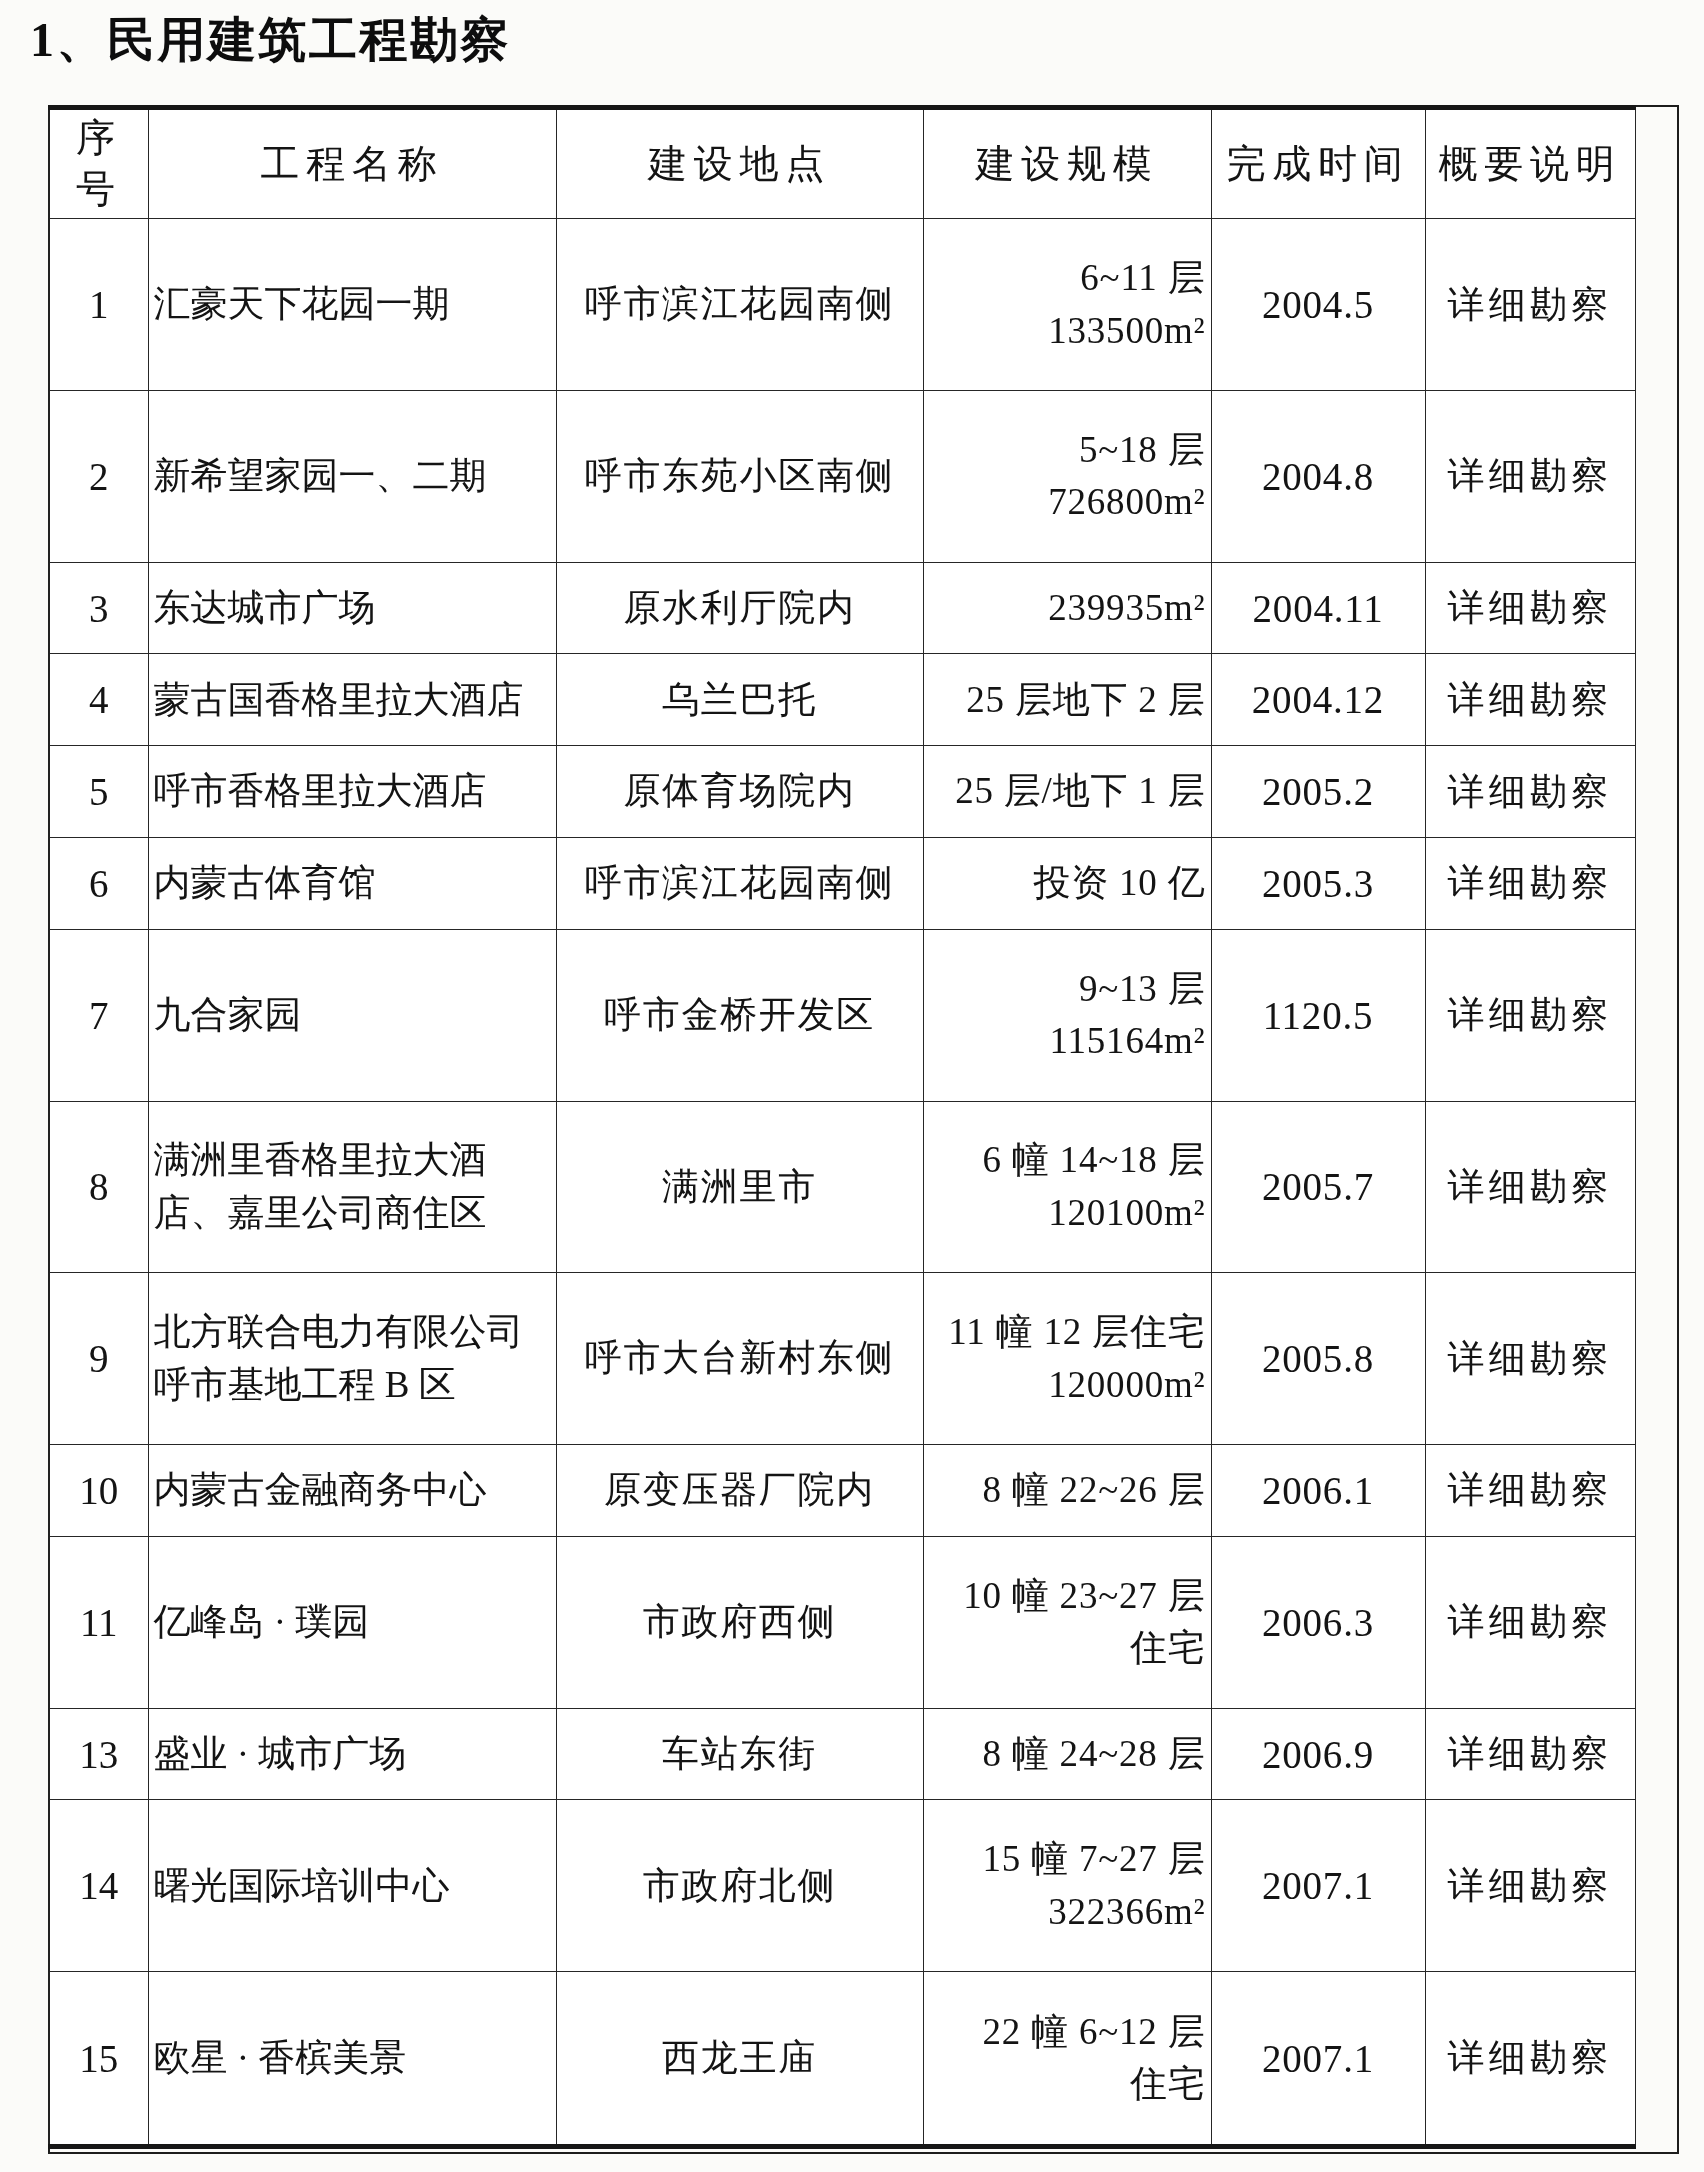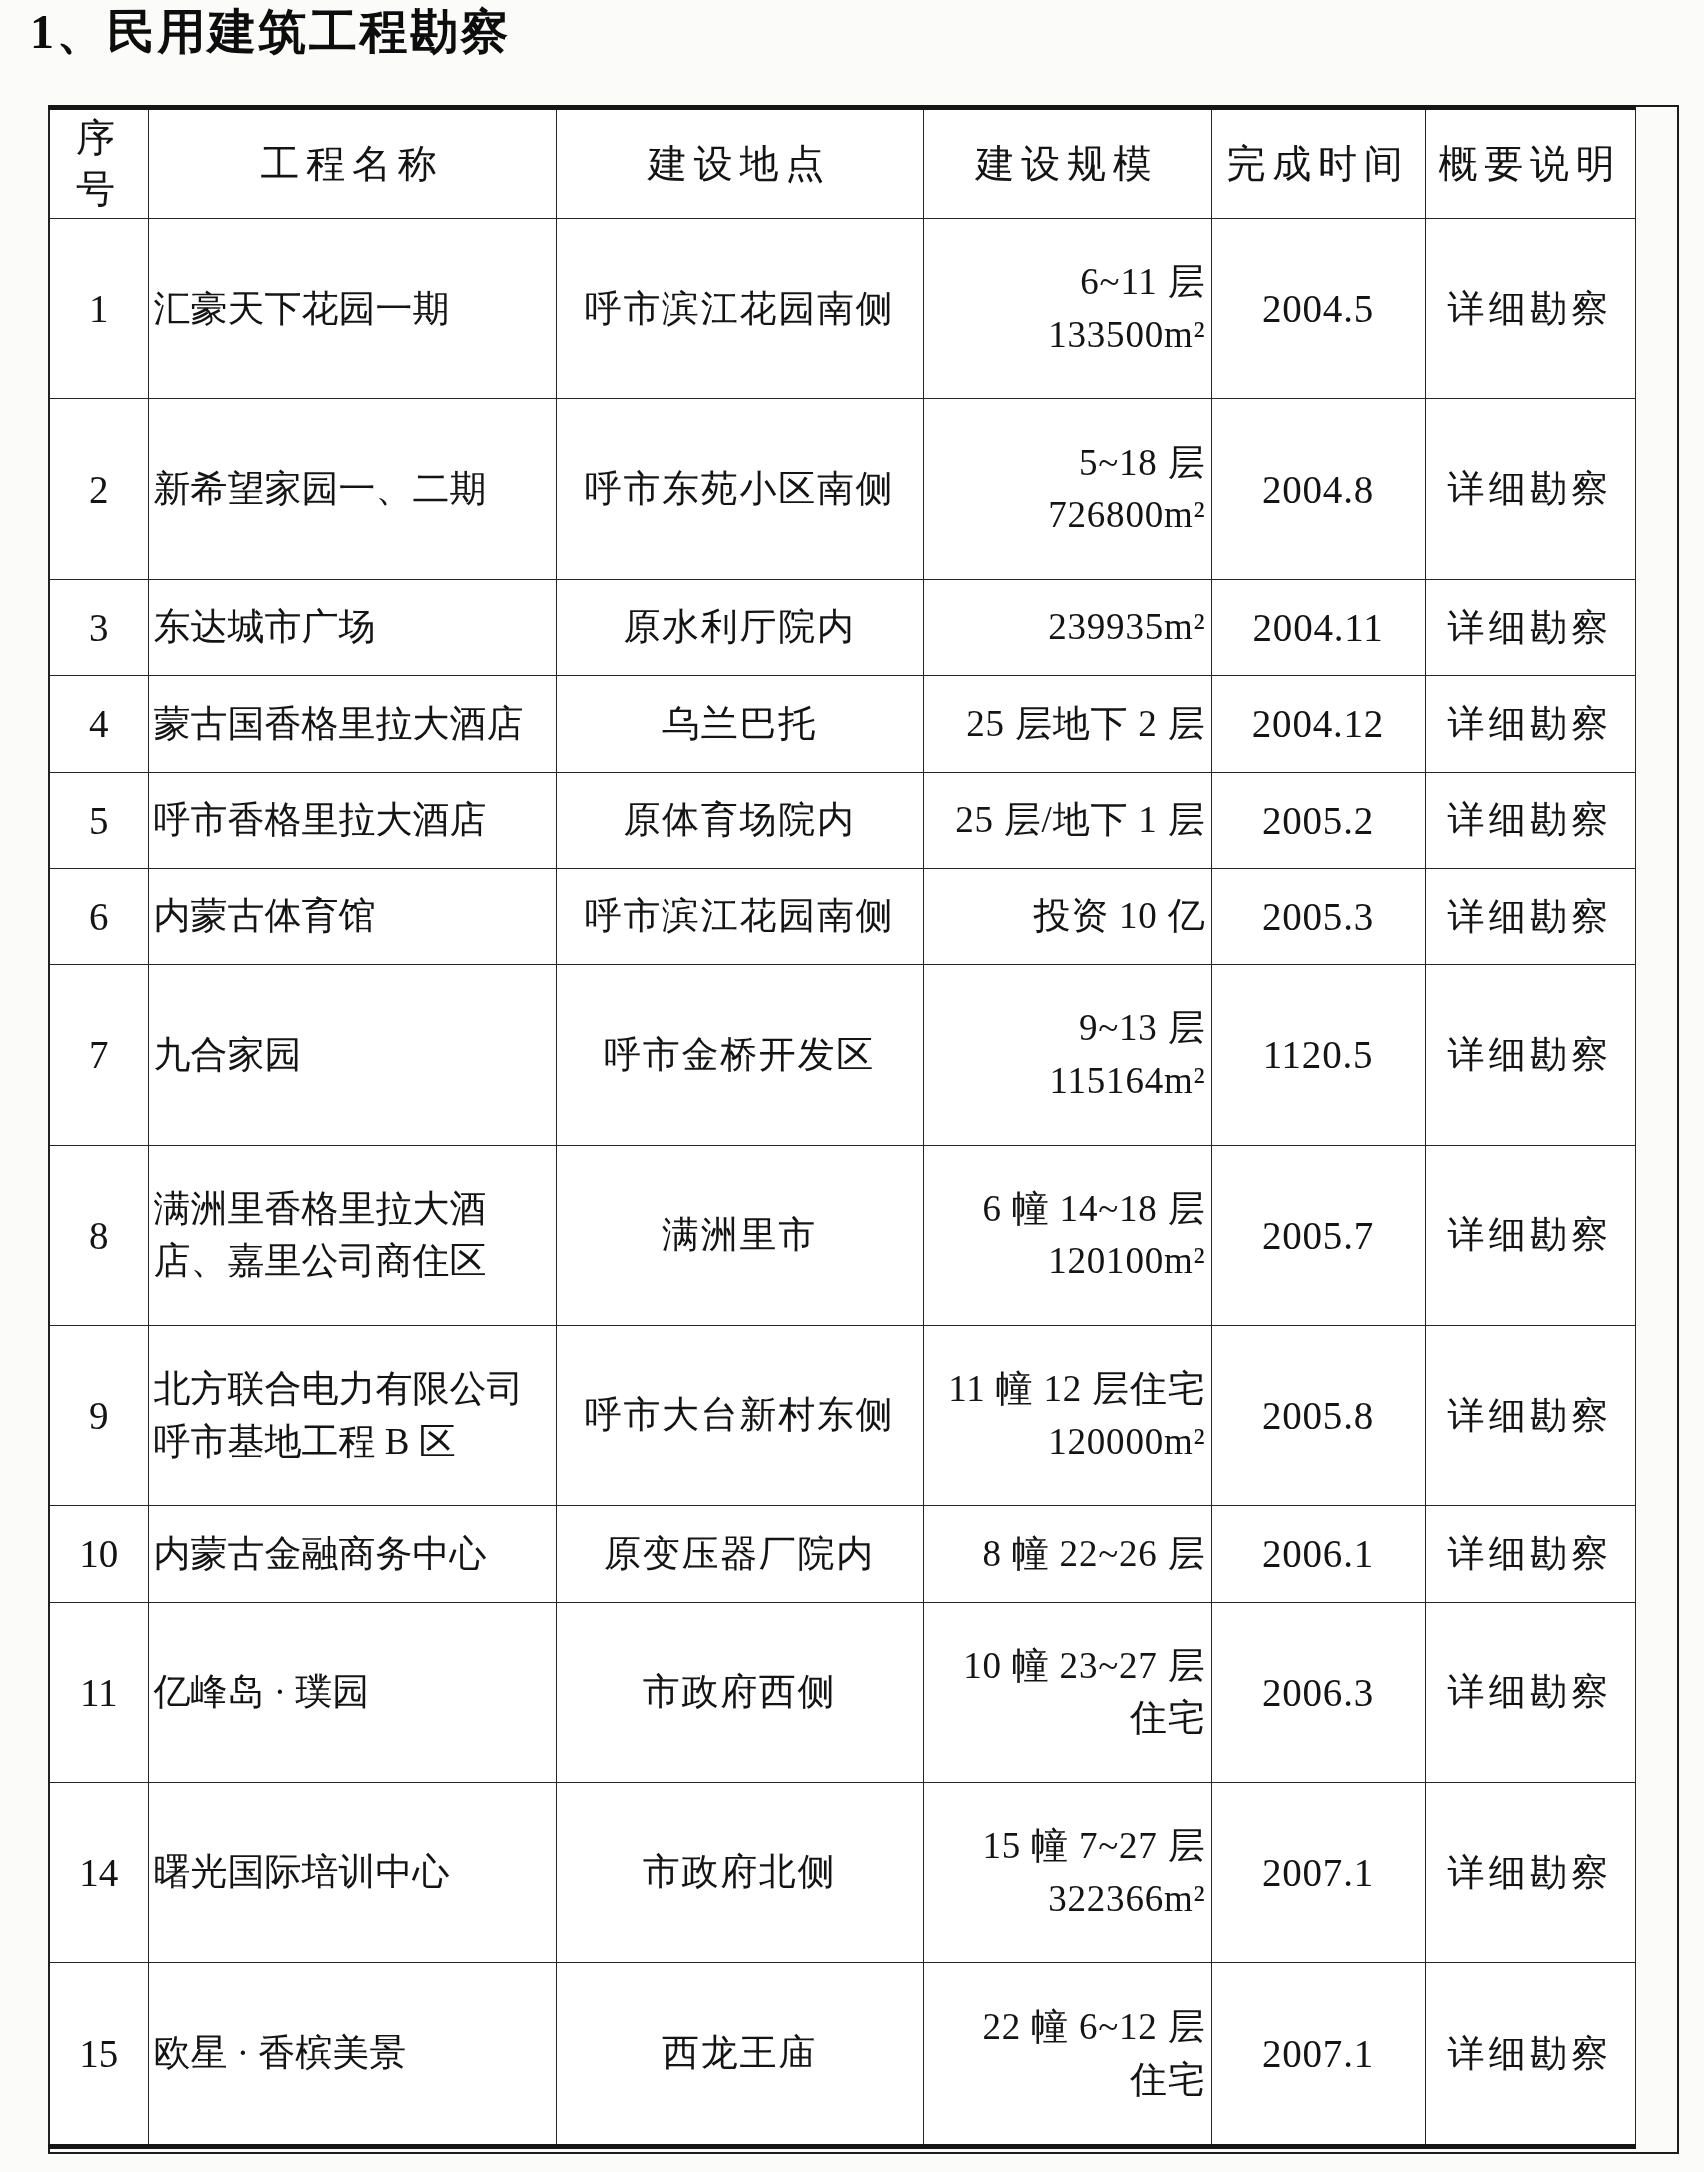--- a/index.html
+++ b/index.html
@@ -9,21 +9,21 @@
     height: 2172px;
     background: #fbfbf9;
     color: #141414;
     font-family: "Liberation Serif", "DejaVu Serif", serif;
     position: relative;
     overflow: hidden;
   }
   .page-title {
     position: absolute;
     left: 30px;
-    top: 0;
+    top: 8px;
     margin: 0;
     font-size: 48px;
     font-weight: 700;
     letter-spacing: 2.5px;
     color: #0d0d0d;
     white-space: nowrap;
   }
   
   .table-frame {
     position: absolute;
@@ -222,20 +222,28 @@
         <tr>
           <td class="td-no">11</td>
           <td class="td-name">亿峰岛 · 璞园</td>
           <td class="td-location">市政府西侧</td>
           <td class="td-scale">10 幢 23~27 层
 住宅</td>
           <td class="td-time">2006.3</td>
           <td class="td-note">详细勘察</td>
         </tr>
         <tr>
+          <td class="td-no">13</td>
+          <td class="td-name">盛业 · 城市广场</td>
+          <td class="td-location">车站东街</td>
+          <td class="td-scale">8 幢 24~28 层</td>
+          <td class="td-time">2006.9</td>
+          <td class="td-note">详细勘察</td>
+        </tr>
+        <tr>
           <td class="td-no">14</td>
           <td class="td-name">曙光国际培训中心</td>
           <td class="td-location">市政府北侧</td>
           <td class="td-scale">15 幢 7~27 层
 322366m²</td>
           <td class="td-time">2007.1</td>
           <td class="td-note">详细勘察</td>
         </tr>
         <tr>
           <td class="td-no">15</td>

